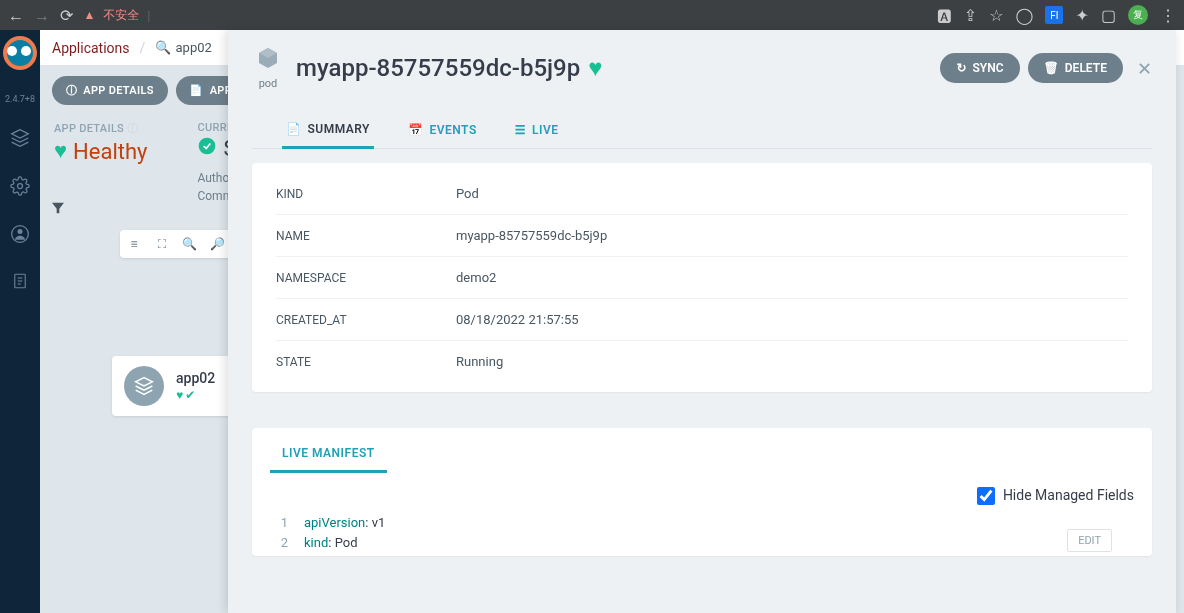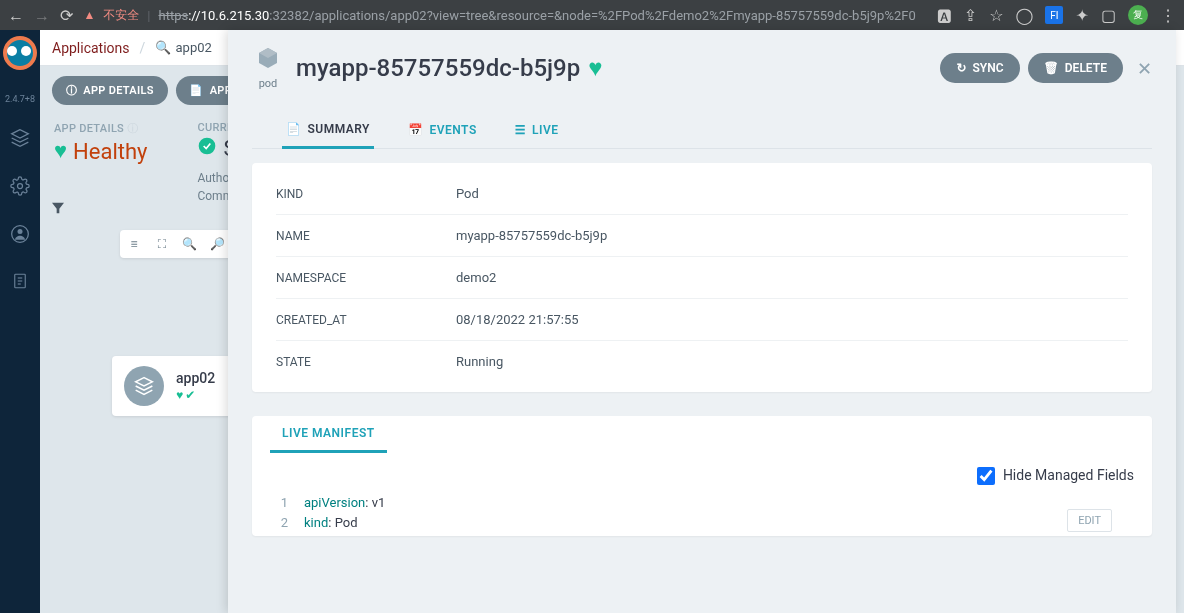--- a/index.html
+++ b/index.html
@@ -58,21 +58,21 @@
 .close-x{color:#8fa4b1;cursor:pointer;font-size:18px;margin-left:6px}
 .ov-tabs{display:flex;gap:30px;margin-top:22px;border-bottom:1px solid #dde3e8;padding:0 30px}
 .ov-tab{padding:10px 4px;font-size:12px;font-weight:600;color:#1fa2b8;display:flex;align-items:center;gap:6px;cursor:pointer;letter-spacing:.5px}
 .ov-tab.active{color:#363c4a;border-bottom:3px solid #1fa2b8;margin-bottom:-1px}
 .summary-card{background:#fff;border-radius:4px;margin-top:14px;padding:10px 24px;box-shadow:0 1px 2px rgba(0,0,0,.05)}
 .sum-row{display:flex;align-items:center;padding:13px 0;border-bottom:1px solid #eef1f3;font-size:13px}
 .sum-row:last-child{border-bottom:none}
 .sum-key{width:180px;color:#495763;font-weight:400;font-size:12px}
 .sum-val{color:#495763}
 .img-tag{background:#6d7f8b;color:#fff;padding:3px 8px;border-radius:3px;font-size:12px}
-.manifest-card{background:#fff;border-radius:4px;margin-top:24px;padding:0 18px 4px;box-shadow:0 1px 2px rgba(0,0,0,.05)}
+.manifest-card{background:#fff;border-radius:4px;margin-top:36px;padding:8px 18px 4px;box-shadow:0 1px 2px rgba(0,0,0,.05)}
 .manifest-tabs{display:flex}
 .manifest-tab{padding:10px 12px;font-size:12px;font-weight:600;color:#1fa2b8;border-bottom:3px solid #1fa2b8;letter-spacing:.5px}
 .hmf-row{display:flex;justify-content:flex-end;align-items:flex-start;gap:8px;margin-top:14px;font-size:14px;color:#363c4a}
 .hmf-check{width:18px;height:18px;accent-color:#0d6efd}
 .code-block{margin-top:8px;font-family:Menlo,Consolas,monospace;font-size:13px}
 .code-line{display:flex;gap:16px;line-height:1.5}
 .code-ln{width:18px;text-align:right;color:#8fa4b1}
 .code-txt .kw{color:#008080}
 .code-txt .val{color:#363c4a}
 .edit-float{position:absolute;bottom:4px;right:40px;font-size:11px;color:#8fa4b1;border:1px solid #dde3e8;padding:4px 10px;border-radius:2px;background:#fff}
@@ -84,23 +84,20 @@
 <body>
 
 <div class="chrome-bar">
   <span class="chrome-btn">←</span>
   <span class="chrome-btn" style="opacity:.4">→</span>
   <span class="chrome-btn">⟳</span>
   <div class="chrome-url">
     <span class="url-warn">▲</span>
     <span class="url-insecure">不安全</span>
     <span style="color:#5f6368">|</span>
-    <span class="url-text">
-      <span class="proto">https</span><span class="host">://10.6.215.30</span><span class="path">:32382/applications/app02?view=tree&amp;resource=&amp;node=%2FPod%2Fdemo2%2Fmyapp-85757559dc-b5j9p%2F0</span>
-    </span>
   </div>
   <div class="chrome-icons">
     <span class="chrome-icon">🅰</span>
     <span class="chrome-icon">⇪</span>
     <span class="chrome-icon">☆</span>
     <span class="chrome-icon">◯</span>
     <span class="chrome-icon" style="background:#1a73e8;color:#fff;width:18px;height:18px;display:inline-flex;align-items:center;justify-content:center;font-size:10px;border-radius:2px">FI</span>
     <span class="chrome-icon">✦</span>
     <span class="chrome-icon">▢</span>
     <span class="chrome-avatar">复</span>

